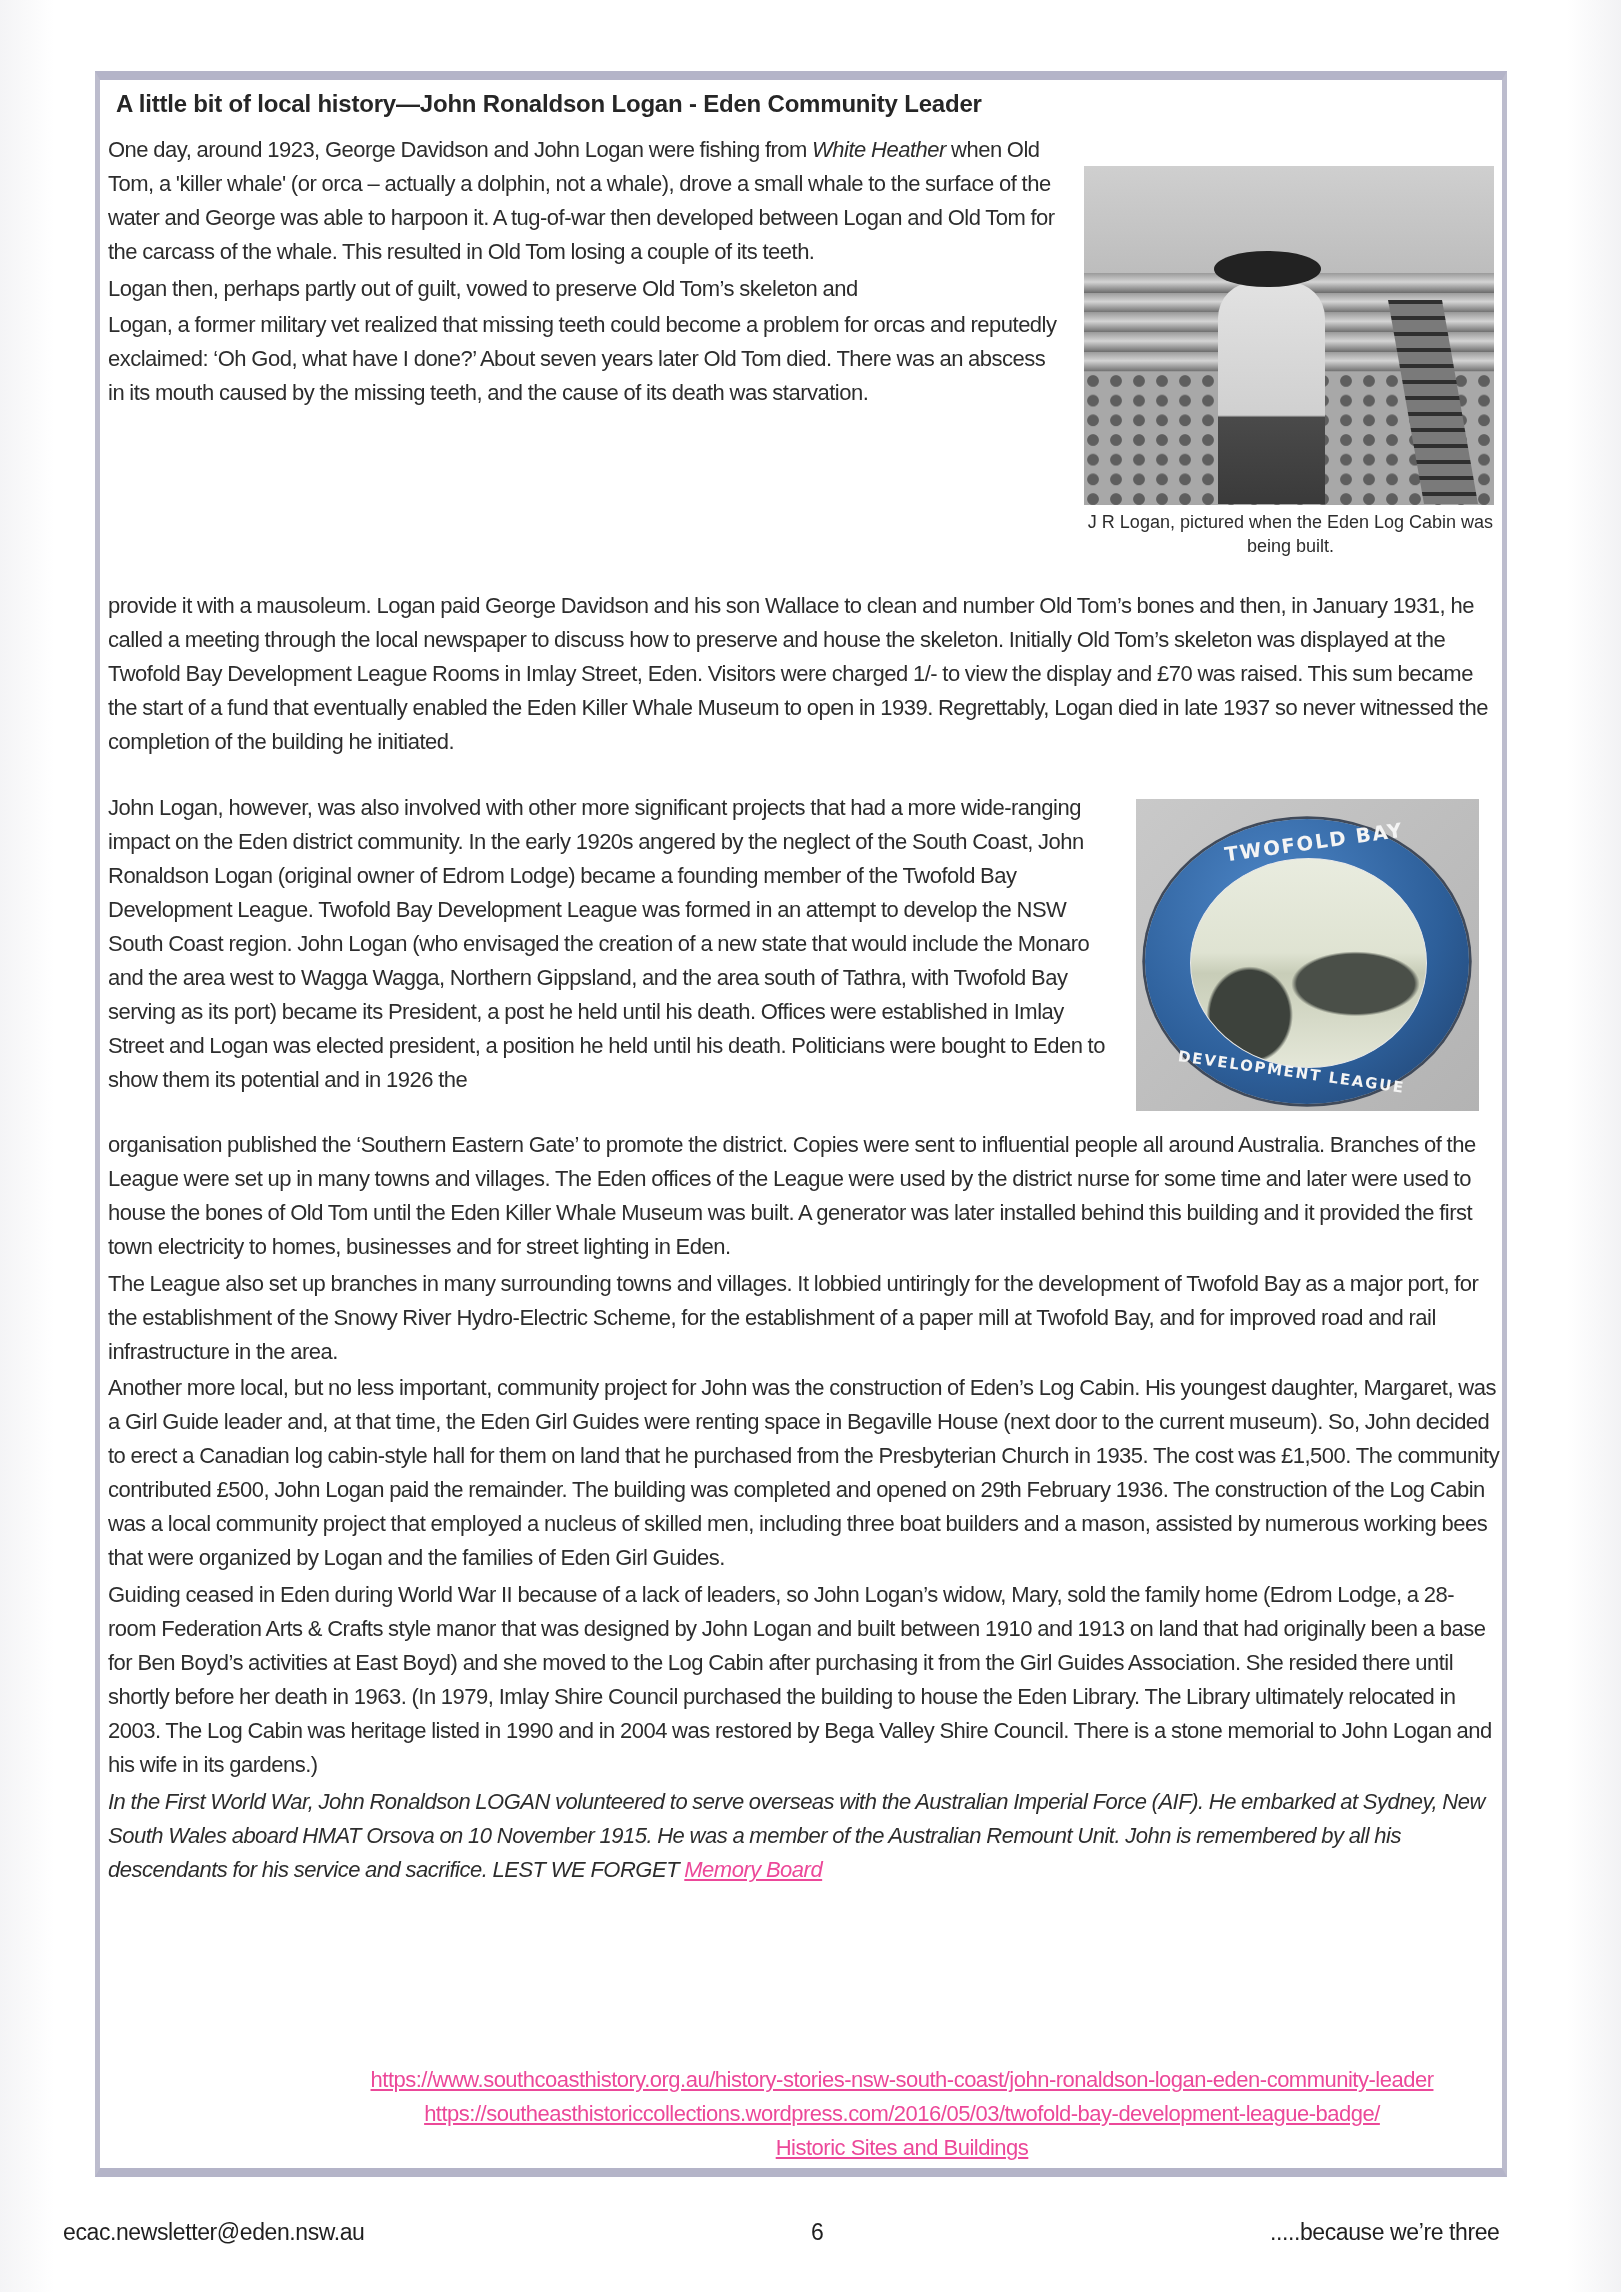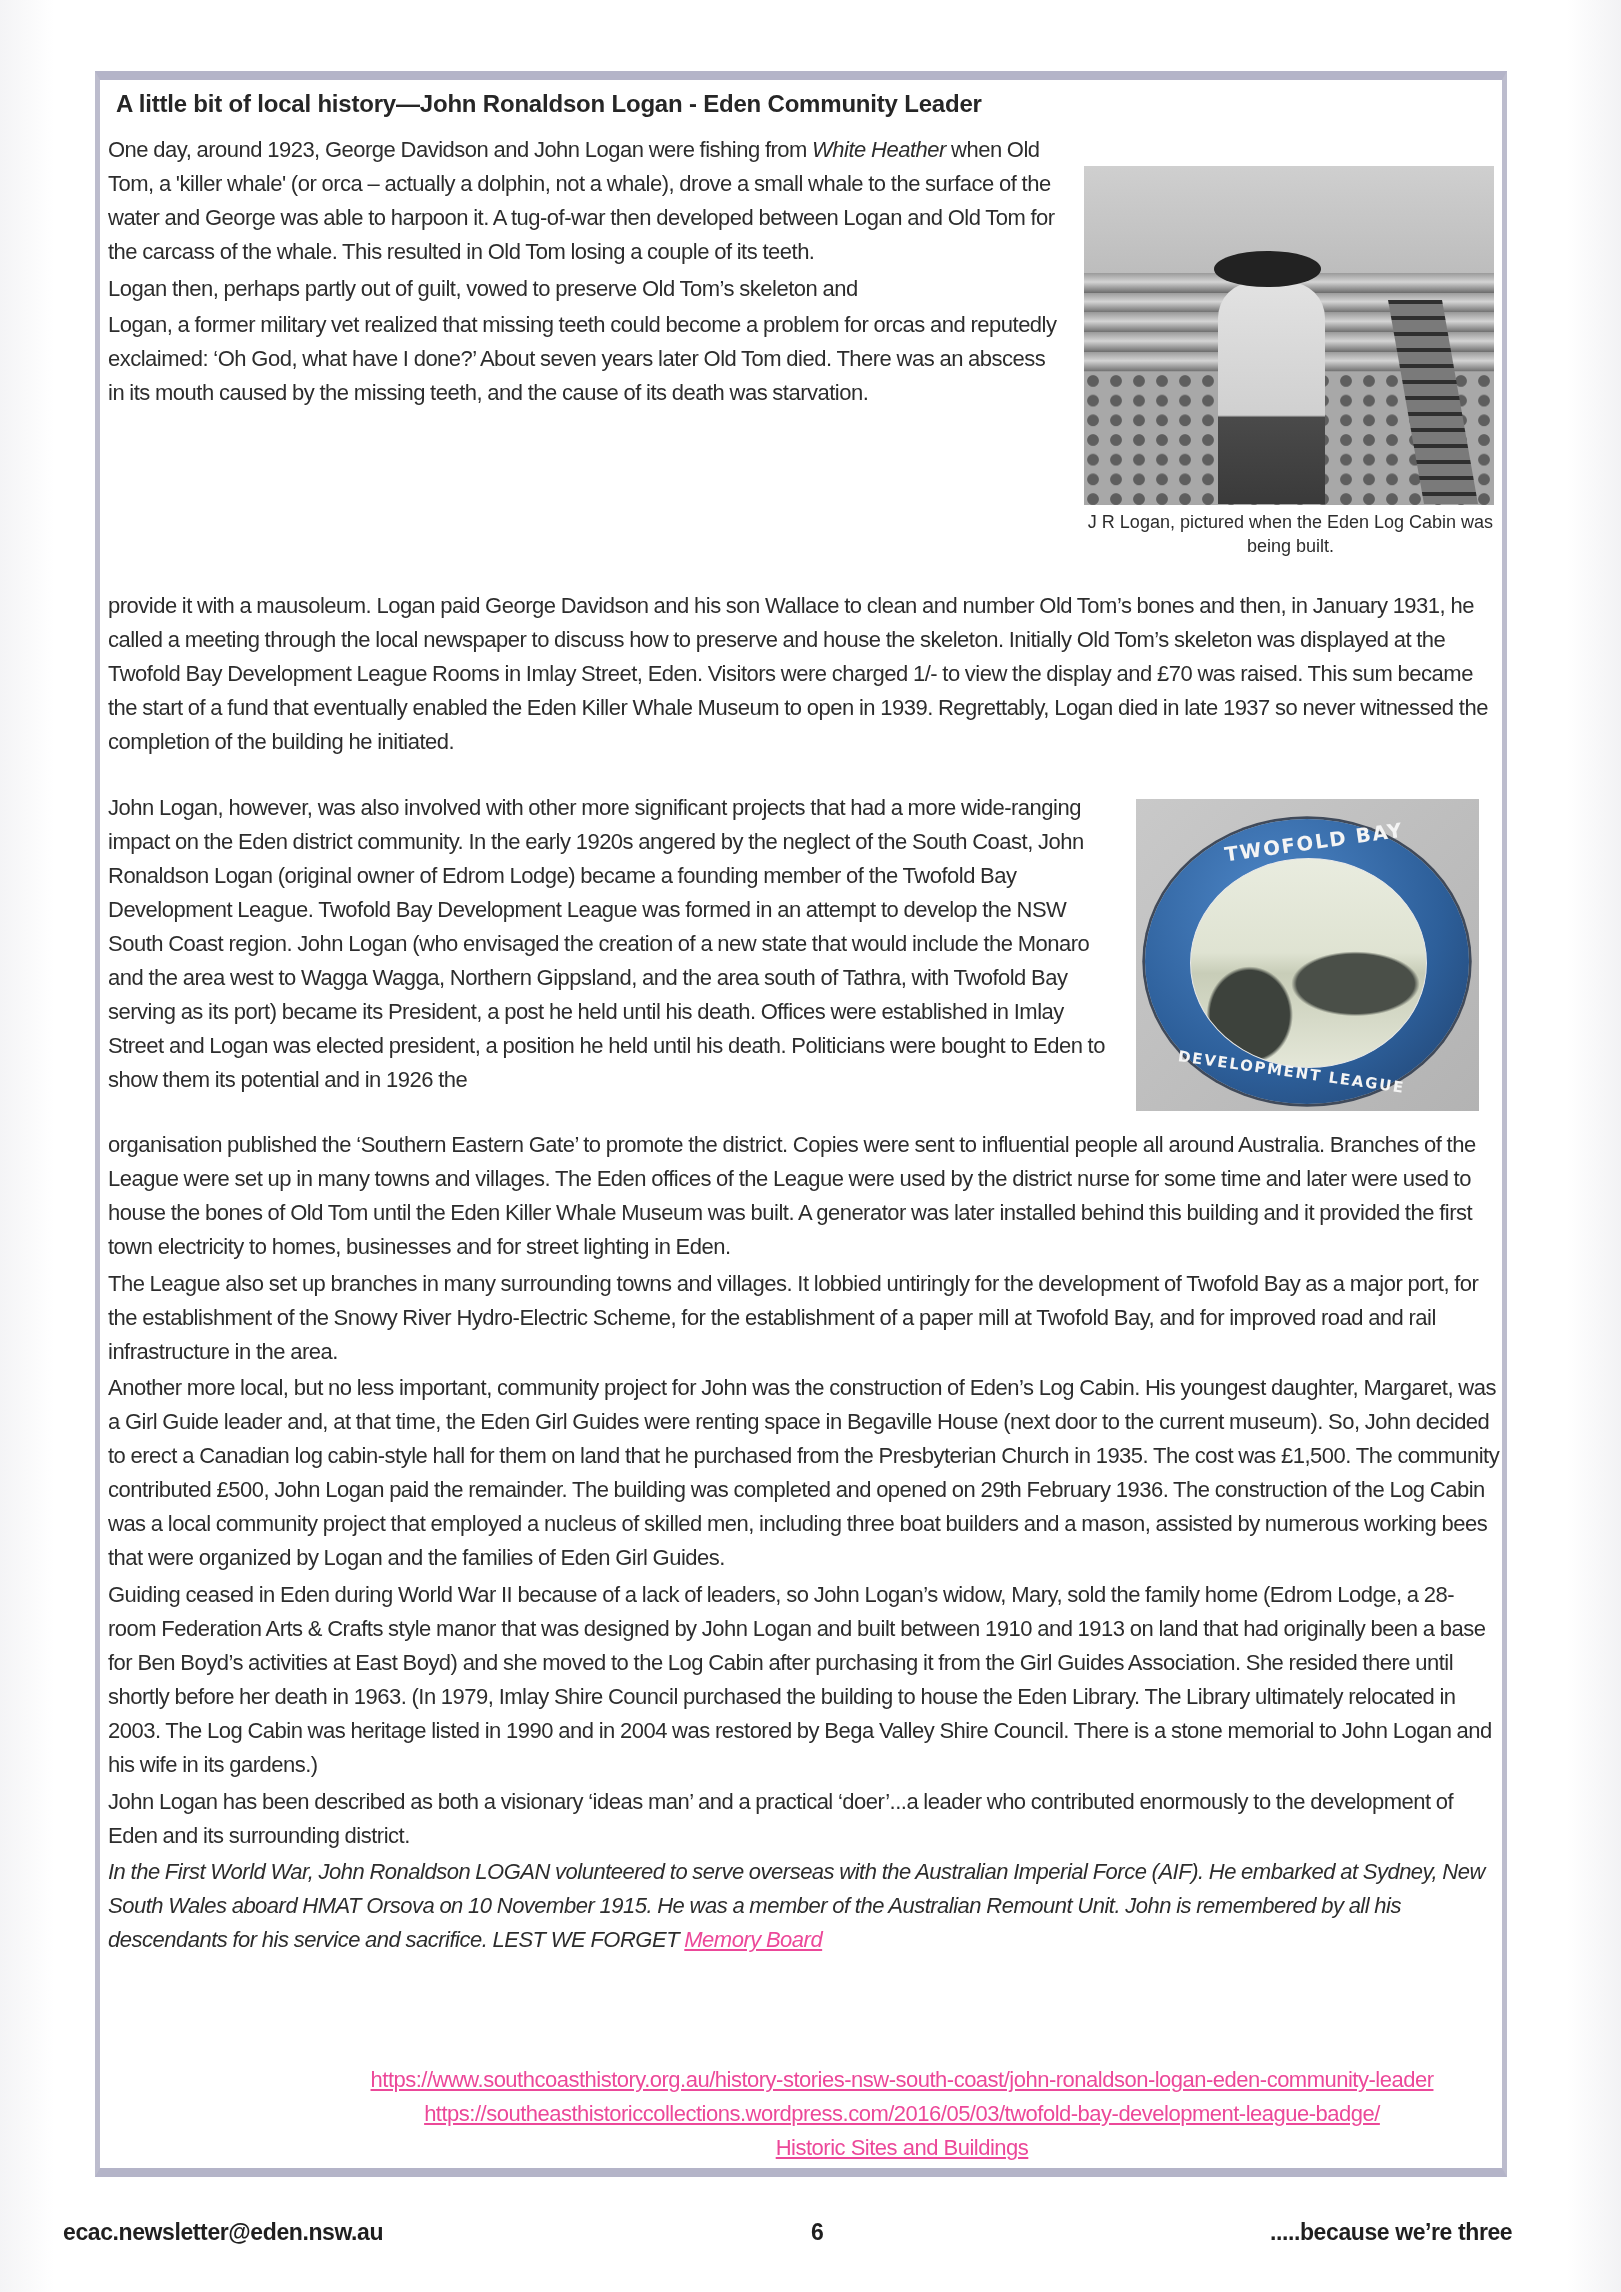--- a/index.html
+++ b/index.html
@@ -158,21 +158,21 @@
     letter-spacing: -0.5px;
   }
   a.link {
     color: #ec4899;
     text-decoration: underline;
   }
   .footer {
     position: absolute;
     top: 2219px;
     font-size: 23px;
-    font-weight: bold;
+    font-weight: normal;
     color: #1f1f1f;
     letter-spacing: -0.4px;
   }
   .footer-left { left: 63px; }
   .footer-center { left: 811px; }
   .footer-right { left: 1270px; }
 </style>
 </head>
 <body>
 
@@ -212,21 +212,20 @@
 
 <div class="body-text" style="top:791px; width:1008px;">
   <p>John Logan, however, was also involved with other more significant projects that had a more wide-ranging impact on the Eden district community. In the early 1920s angered by the neglect of the South Coast, John Ronaldson Logan (original owner of Edrom Lodge) became a founding member of the Twofold Bay Development League. Twofold Bay Development League was formed in an attempt to develop the NSW South Coast region. John Logan (who envisaged the creation of a new state that would include the Monaro and the area west to Wagga Wagga, Northern Gippsland, and the area south of Tathra, with Twofold Bay serving as its port) became its President, a post he held until his death. Offices were established in Imlay Street and Logan was elected president, a position he held until his death. Politicians were bought to Eden to show them its potential and in 1926 the</p>
 </div>
 
 <div class="body-text wide" style="top:1128px;">
   <p>organisation published the ‘Southern Eastern Gate’ to promote the district. Copies were sent to influential people all around Australia. Branches of the League were set up in many towns and villages.  The Eden offices of the League were used by the district nurse for some time and later were used to house the bones of Old Tom until the Eden Killer Whale Museum was built. A generator was later installed behind this building and it provided the first town electricity to homes, businesses and for street lighting in Eden.</p>
   <p>The League also set up branches in many surrounding towns and villages. It lobbied untiringly for the development of Twofold Bay as a major port, for the establishment of the Snowy River Hydro-Electric Scheme, for the establishment of a paper mill at Twofold Bay, and for improved road and rail infrastructure in the area.</p>
   <p>Another more local, but no less important, community project for John was the construction of Eden’s Log Cabin. His youngest daughter, Margaret, was a Girl Guide leader and, at that time, the Eden Girl Guides were renting space in Begaville House (next door to the current museum). So, John decided to erect a Canadian log cabin-style hall for them on land that he purchased from the Presbyterian Church in 1935. The cost was £1,500. The community contributed £500, John Logan paid the remainder. The building was completed and opened on 29th February 1936. The construction of the Log Cabin was a local community project that employed a nucleus of skilled men, including three boat builders and a mason, assisted by numerous working bees that were organized by Logan and the families of Eden Girl Guides.</p>
   <p>Guiding ceased in Eden during World War II because of a lack of leaders, so John Logan’s widow, Mary, sold the family home (Edrom Lodge, a 28-room Federation Arts &amp; Crafts style manor that was designed by John Logan and built between 1910 and 1913 on land that had originally been a base for Ben Boyd’s activities at East Boyd) and she moved to the Log Cabin after purchasing it from the Girl Guides Association. She resided there until shortly before her death in 1963. (In 1979, Imlay Shire Council purchased the building to house the Eden Library. The Library ultimately relocated in 2003. The Log Cabin was heritage listed in 1990 and in 2004 was restored by Bega Valley Shire Council. There is a stone memorial to John Logan and his wife in its gardens.)</p>
-  <p>John Logan has been described as both a visionary ‘ideas man’ and a practical ‘doer’...a leader who contributed enormously to the development of Eden and its surrounding district.</p>
   <p><i>In the First World War, John Ronaldson LOGAN volunteered to serve overseas with the Australian Imperial Force (AIF). He embarked at Sydney, New South Wales aboard HMAT Orsova on 10 November 1915. He was a member of the Australian Remount Unit. John is remembered by all his descendants for his service and sacrifice. LEST WE FORGET </i><a class="link it" href="#">Memory Board</a></p>
 </div>
 
 <div class="links" style="top:2063px;">
   <div><a class="link" href="#">https://www.southcoasthistory.org.au/history-stories-nsw-south-coast/john-ronaldson-logan-eden-community-leader</a></div>
   <div><a class="link" href="#">https://southeasthistoriccollections.wordpress.com/2016/05/03/twofold-bay-development-league-badge/</a></div>
   <div><a class="link" href="#">Historic Sites and Buildings</a></div>
 </div>
 
 <div class="footer footer-left">ecac.newsletter@eden.nsw.au</div>

